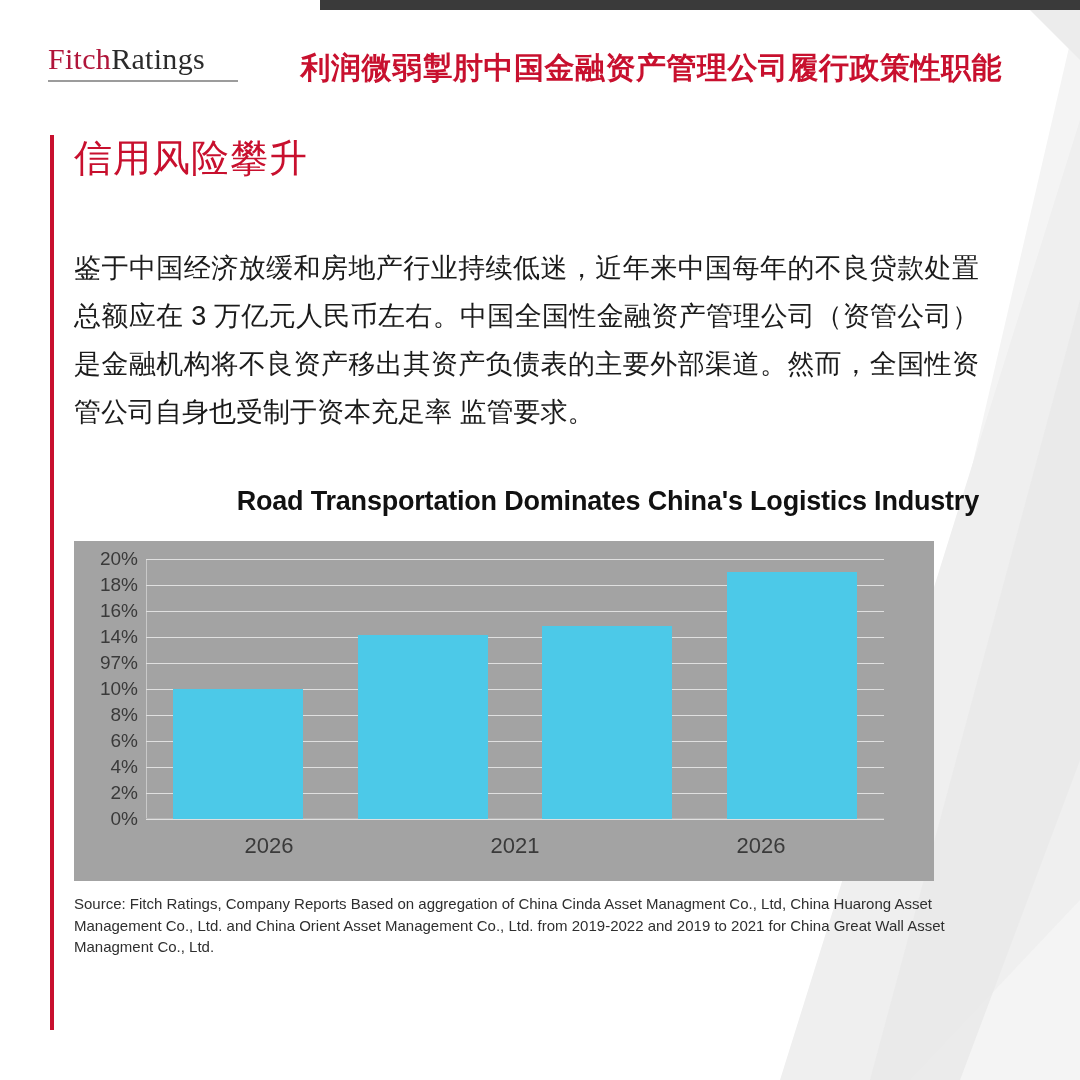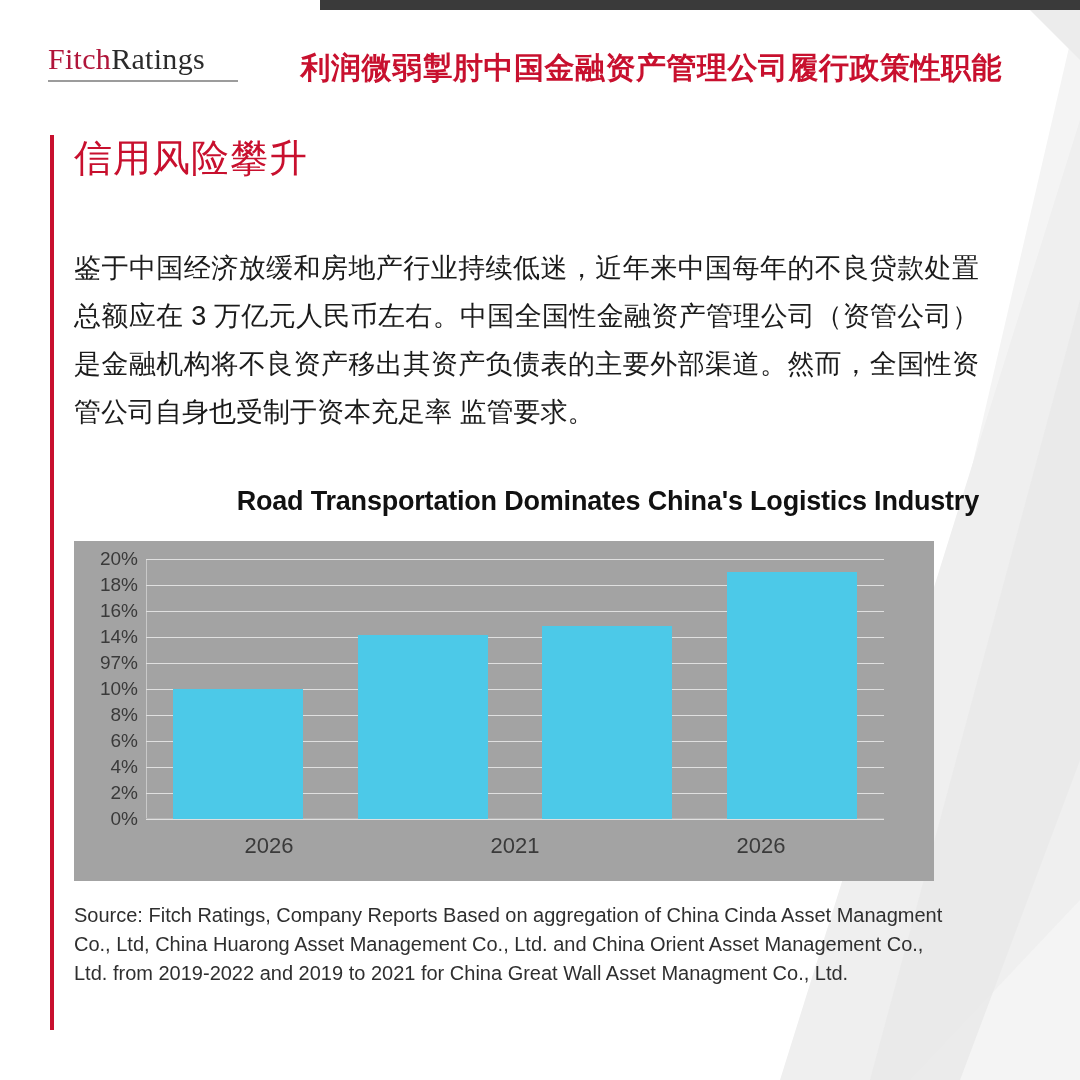--- a/index.html
+++ b/index.html
@@ -210,23 +210,23 @@
     display: flex;
     justify-content: space-around;
   }
   .xlabel {
     width: 25%;
     text-align: center;
     font-size: 22px;
     color: #3a3a3a;
   }
   .source {
-    margin-top: 20px;
+    margin-top: 12px;
     width: 880px;
-    font-size: 20px;
+    font-size: 15px;
     line-height: 1.45;
     color: #2f2f2f;
   }
 </style>
 </head>
 <body>
 
 <div class="bg-deco">
   <svg width="420" height="1080" viewBox="0 0 420 1080">
     <polygon points="420,0 420,1080 170,1080" fill="#f4f4f4"></polygon>

